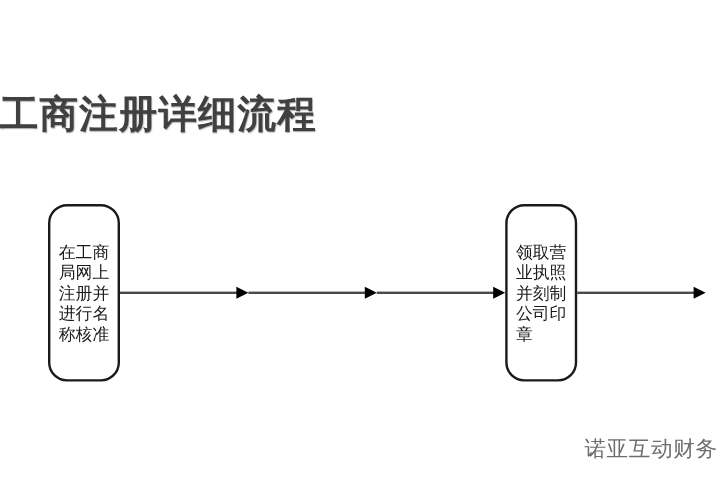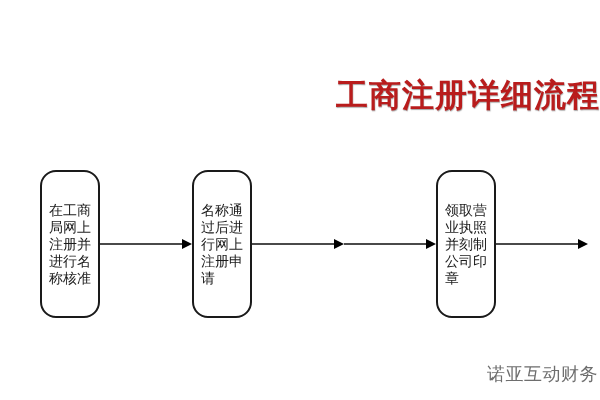--- a/index.html
+++ b/index.html
@@ -12,25 +12,25 @@
     width: 600px;
     height: 400px;
     font-family: "Liberation Sans", "DejaVu Sans", sans-serif;
     overflow: hidden;
   }
   .title {
     position: absolute;
     top: 74px;
     left: 0;
     width: 100%;
-    text-align: right;
+    text-align: left;
     font-size: 32px;
     font-weight: bold;
     letter-spacing: 1px;
-    color: #b91c1c;
+    color: #404040;
     text-shadow: 0.5px 0.5px 1px rgba(0,0,0,0.35);
   }
   .flow {
     position: absolute;
     left: 40px;
     top: 170px;
     width: 548px;
     height: 148px;
     display: flex;
     align-items: stretch;
@@ -99,27 +99,20 @@
 注册并
 进行名
 称核准</div>
   </div>
 
   <div class="connector">
     <div class="arrow-line"></div>
     <div class="arrow-head"></div>
   </div>
 
-  <div class="step">
-    <div class="step-label">名称通
-过后进
-行网上
-注册申
-请</div>
-  </div>
 
   <div class="connector">
     <div class="arrow-line"></div>
     <div class="arrow-head"></div>
   </div>
 
 
   <div class="connector">
     <div class="arrow-line"></div>
     <div class="arrow-head"></div>

